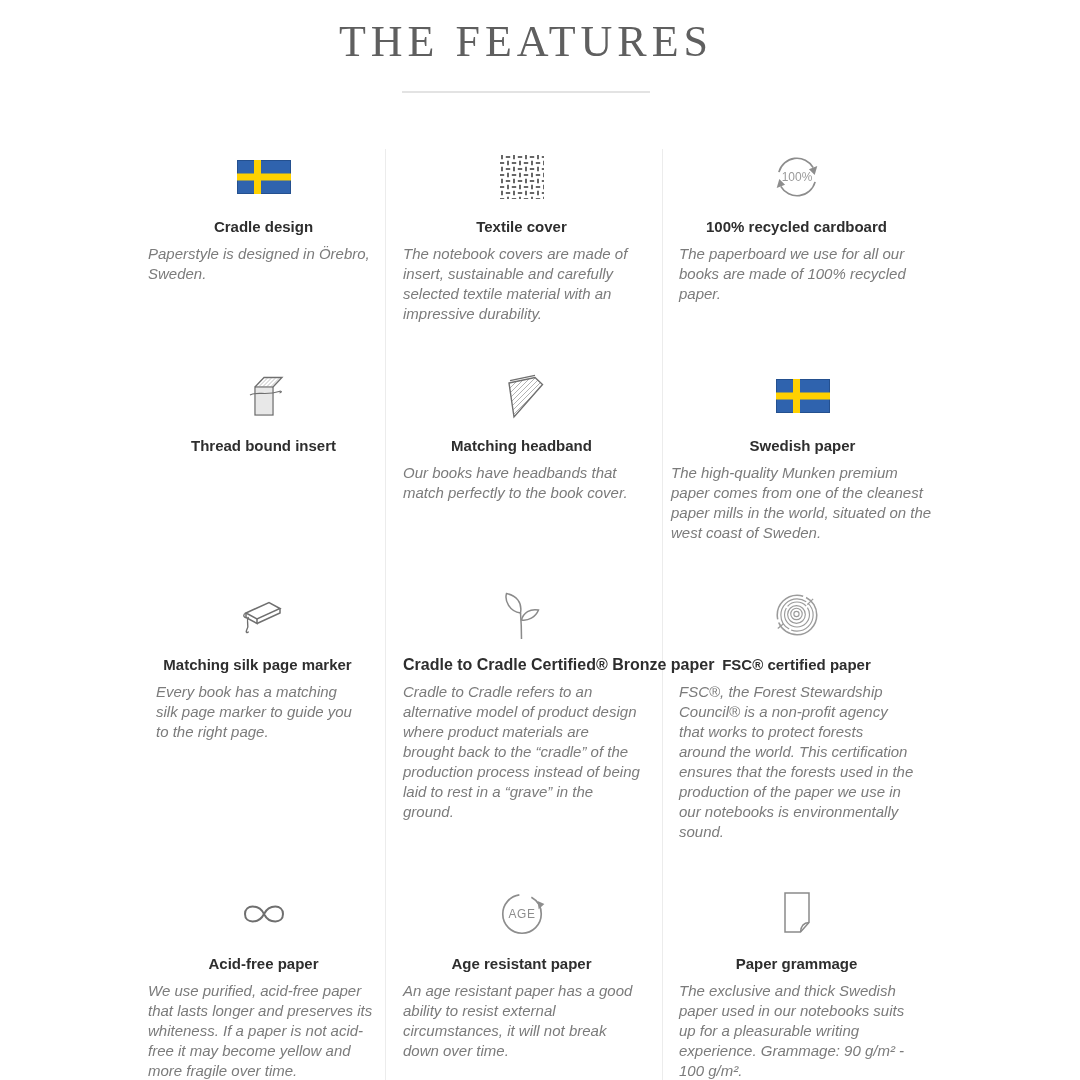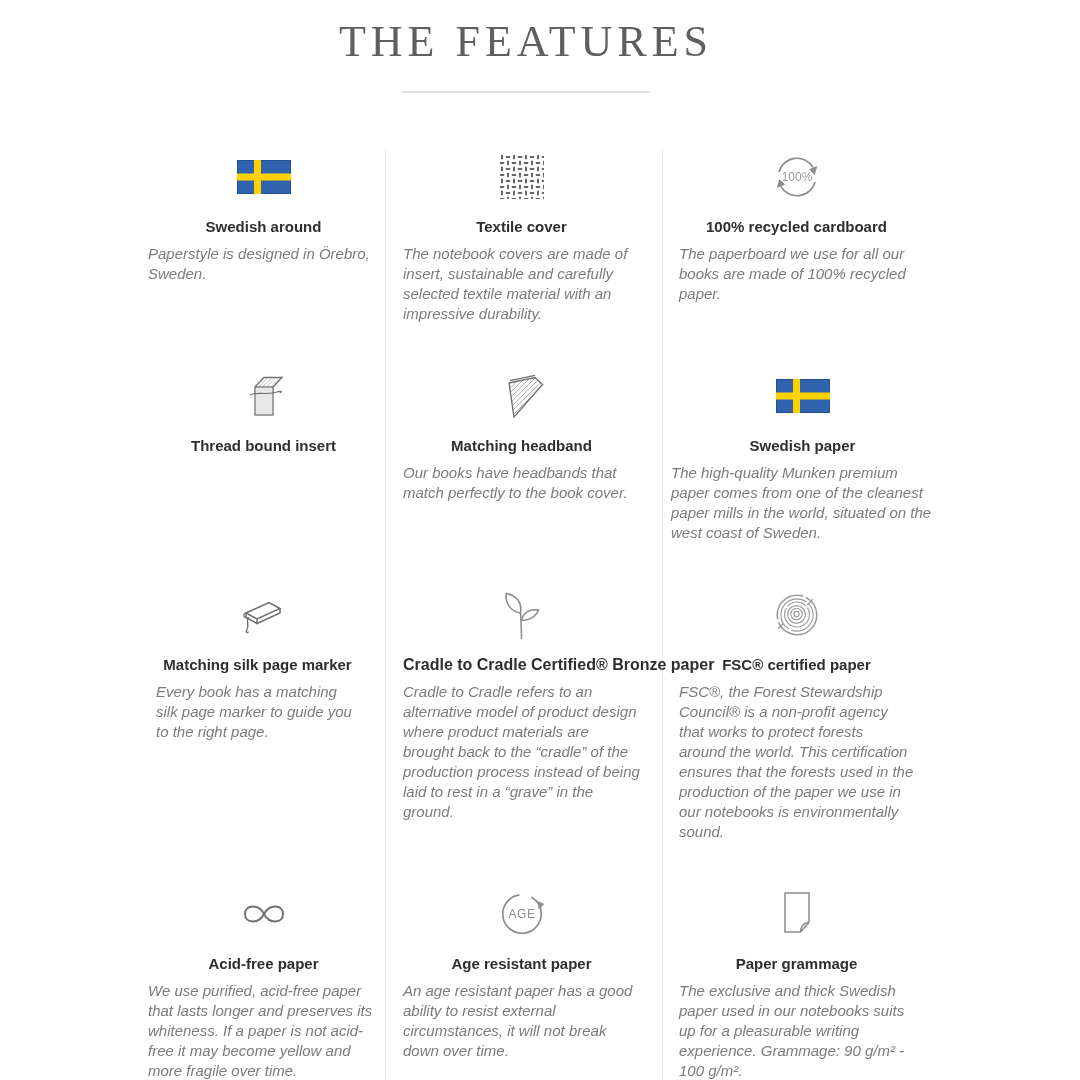--- a/index.html
+++ b/index.html
@@ -40,21 +40,21 @@
 <div class="grid">
 
   <div class="cell c1">
     <div class="icon-box">
       <svg width="54" height="34" viewBox="0 0 54 34">
         <rect x="0.5" y="0.5" width="53" height="33" fill="#2F63AE" stroke="#24508f"></rect>
         <rect x="17" y="0" width="7" height="34" fill="#FFD100"></rect>
         <rect x="0" y="13.5" width="54" height="7" fill="#FFD100"></rect>
       </svg>
     </div>
-    <div class="ft">Swedish around</div>
+    <div class="ft">Cradle design</div>
     <div class="fd">Paperstyle is designed in Örebro, Sweden.</div>
   </div>
 
   <div class="cell c2">
     <div class="icon-box">
       <svg width="46" height="46" viewBox="0 0 46 46">
         <defs>
           <pattern id="weave" width="12" height="12" patternUnits="userSpaceOnUse">
             <line x1="3" y1="0.8" x2="3" y2="5.2" stroke="#555555" stroke-width="1.8"></line>
             <line x1="6.8" y1="3" x2="11.2" y2="3" stroke="#555555" stroke-width="1.8"></line>

